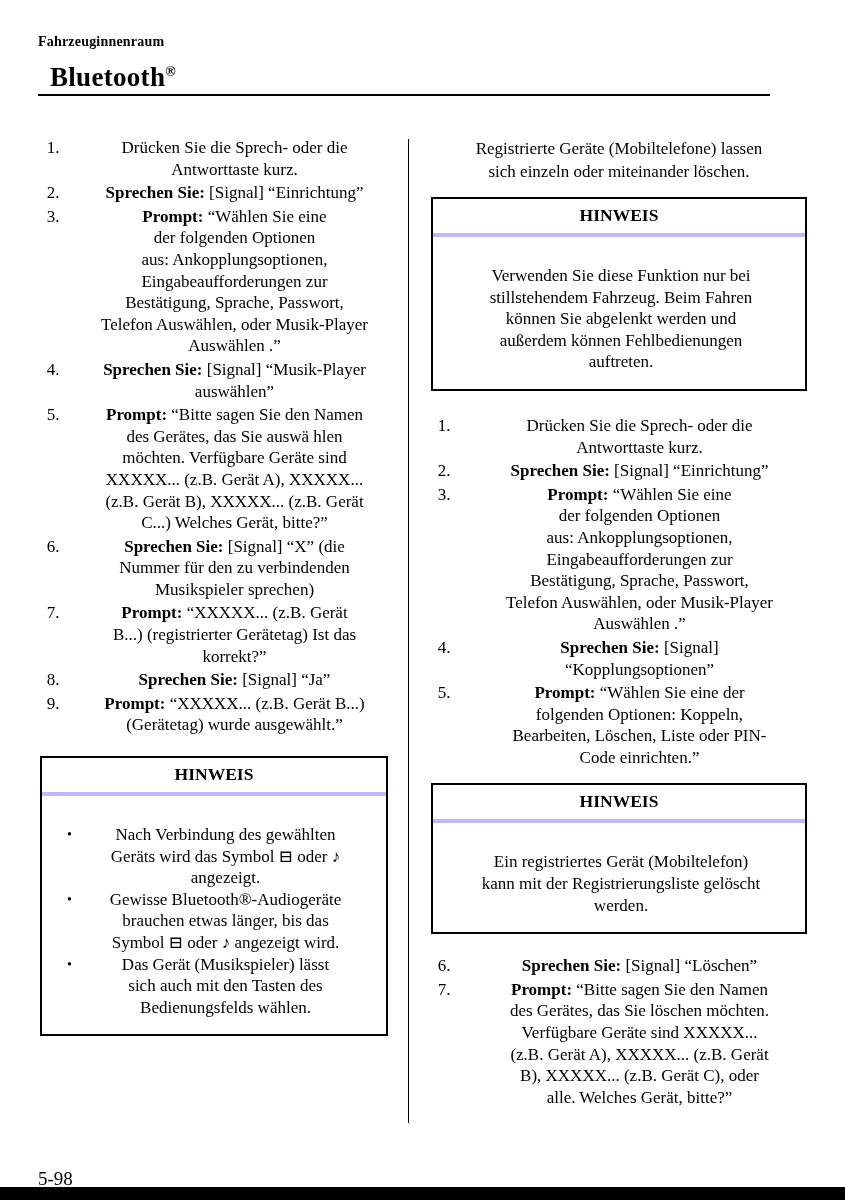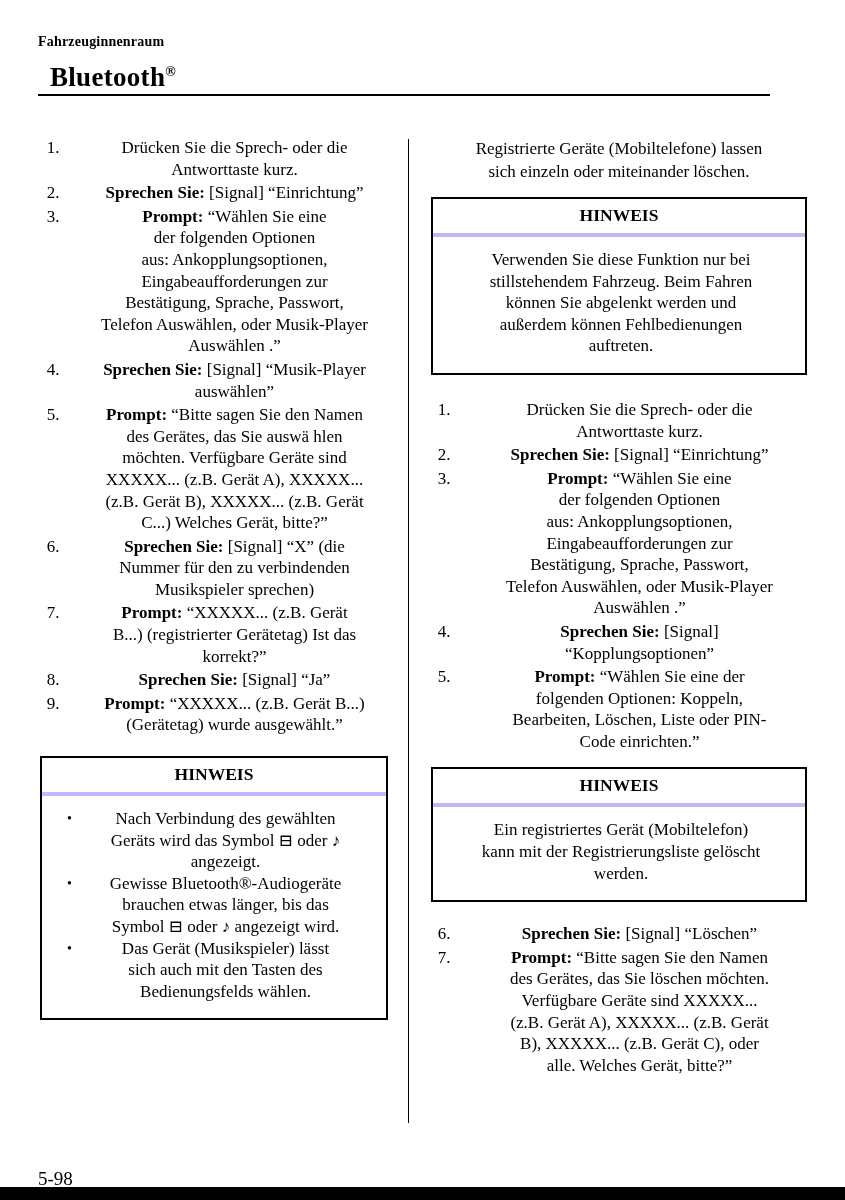--- a/index.html
+++ b/index.html
@@ -81,21 +81,21 @@
   .note-box { border: 2px solid #000; background: #fff; }
   .note-box.after-steps { margin-top: 20px; }
   .note-box.mb { margin-bottom: 24px; }
   .note-title {
     padding: 6px 12px 7px 12px;
     font-size: 17.5px;
     font-weight: bold;
     border-bottom: 4px solid #c4b5fd;
   }
   .note-body {
-    padding: 12px 14px 16px 18px;
+    padding: 28px 14px 16px 18px;
     font-size: 17px;
     line-height: 21.6px;
   }
   .note-text { white-space: pre-line; }
   .note-bullets { list-style: none; margin: 0; padding: 0; }
   .note-bullet { display: flex; }
   .bullet-glyph { flex: 0 0 19px; font-size: 14px; line-height: 21.6px; }
   .bullet-text { flex: 1; min-width: 0; white-space: pre-line; }
 
   .steps.mb1 { margin-bottom: 15px; }

